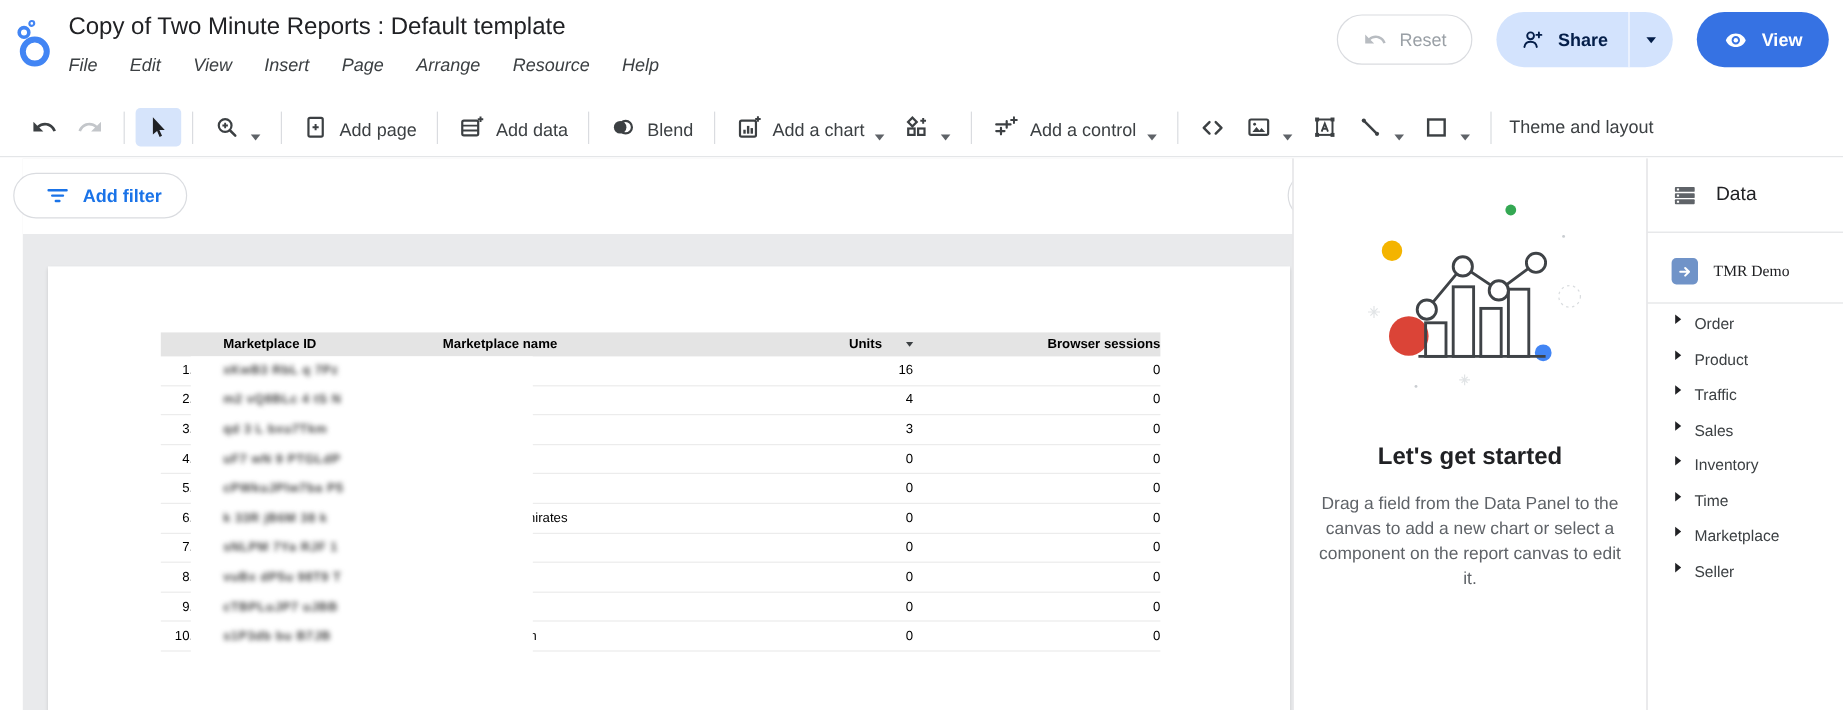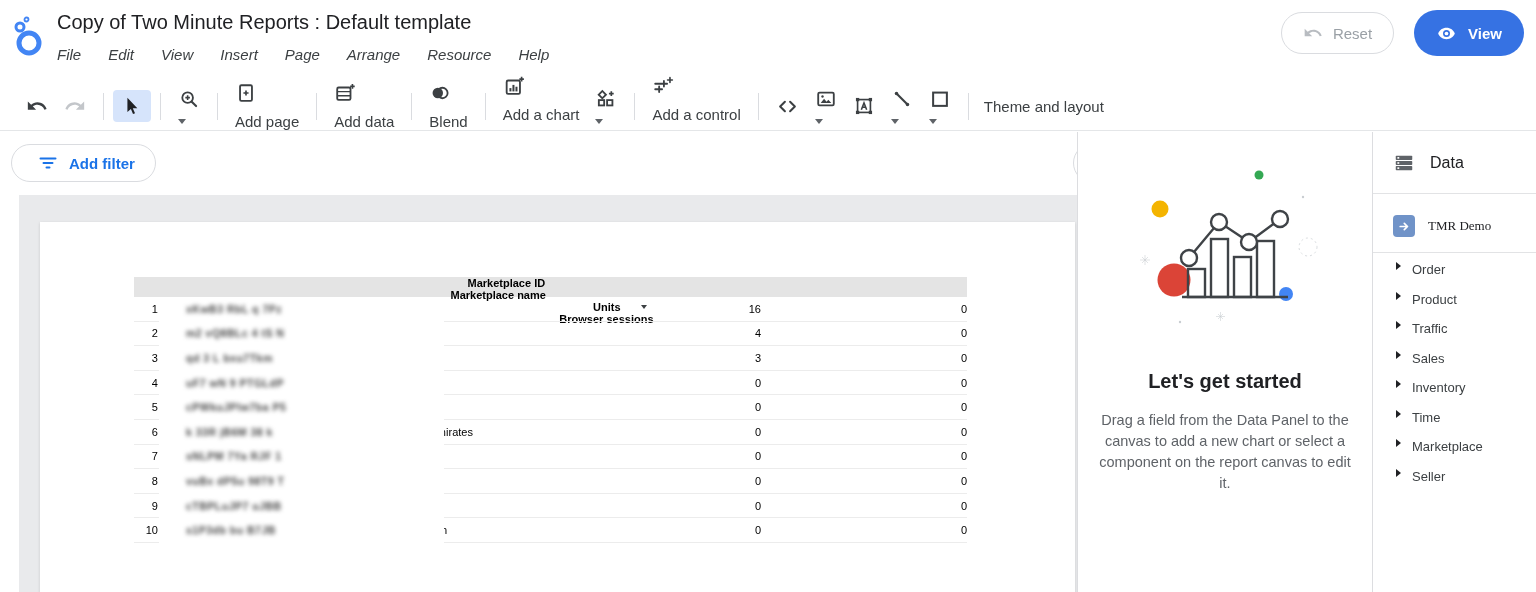--- a/index.html
+++ b/index.html
@@ -25,39 +25,39 @@
   .btn-share { height:46px; border-radius:23px; background:#d3e3fd; color:#041e49; font-size:15px; font-weight:700; overflow:hidden; }
   .share-main { display:flex; align-items:center; gap:10px; padding:0 17px 0 21px; height:100%; }
   .share-div { width:1px; height:100%; background:rgba(255,255,255,.85); }
   .share-caret { width:36px; height:100%; display:flex; align-items:center; justify-content:center; }
   .btn-view { height:46px; border-radius:23px; background:#3672e3; color:#fff; font-size:15px; font-weight:700; padding:0 22px; gap:11px; }
   .caret { width:0; height:0; border-left:4.5px solid transparent; border-right:4.5px solid transparent; border-top:5px solid #5f6368; }
   .caret.dark { border-top-color:#041e49; }
 
   
   .toolbar { position:absolute; top:82px; left:0; right:0; height:49px; background:#fff; border-bottom:1px solid #e4e6e8; display:flex; align-items:center; padding-left:18px; }
-  .tb-btn { display:flex; align-items:flex-start; gap:9px; padding:5px 8px; border-radius:4px; font-size:15px; color:#3c4043; cursor:default; white-space:nowrap;flex-direction:column; }
+  .tb-btn { display:flex; align-items:flex-end; gap:9px; padding:5px 8px; border-radius:4px; font-size:15px; color:#3c4043; cursor:default; white-space:nowrap; }
   .tb-btn.active { background:#d6e4fb; }
   .tb-sep { width:1px; height:27px; background:#dadce0; margin:0 9px; flex:none; }
   .tb-label { margin-left:6px; font-size:15px; color:#3c4043; }
 
   
   .main { position:absolute; top:132px; left:0; right:0; bottom:0; }
   .canvas { position:absolute; left:0; top:0; width:1223px; height:100%; background:#e9eaec;margin-left:19px; }
   .filterbar { position:absolute; left:0; top:0; width:100%; height:63px; background:#fff; }
   .add-filter { position:absolute; left:-8px; top:12px; height:38px; border:1px solid #dadce0; border-radius:19px; background:#fff; display:flex; align-items:center; gap:11px; padding:0 20px 0 26px; color:#1a73e8; font-size:15px; font-weight:700; }
   .canvas-reset { position:absolute; right:61px; top:11px; height:40px; border:1px solid #dadce0; border-radius:20px; background:#fff; display:flex; align-items:center; gap:10px; padding:0 19px; color:#9aa0a6; font-size:15px; }
   .kebab { position:absolute; right:26px; top:21px; display:flex; flex-direction:column; gap:3.5px; padding:2px; cursor:default; }
   .kebab i { width:4px; height:4px; border-radius:50%; background:#3c4043; }
 
   .page { position:absolute; left:21px; top:90px; width:1035px; height:480px; background:#fff; box-shadow:0 1px 3px rgba(0,0,0,.14); }
 
   
   .rtable { position:absolute; left:94px; top:55px; width:833px; font-size:11px; color:#000; }
-  .thead { display:flex; align-items:center; height:20px; background:#e4e4e4; font-weight:700;flex-direction:column; }
+  .thead { display:flex; align-items:center; height:20px; background:#e4e4e4; font-weight:700; }
   .trow { display:flex; align-items:center; height:24.6px; border-bottom:1px solid #ececec; position:relative; }
   .c-num { width:35px; text-align:right; padding-right:8px; flex:none; }
   .c-id { width:200px; padding-left:17px; flex:none; }
   .c-name { width:200px; flex:none; }
   .c-units { width:192px; flex:none; text-align:right; display:flex; justify-content:flex-end; align-items:center; gap:20px; }
   .c-sessions { width:206px; flex:none; text-align:right; }
   .c-units, .c-sessions { display:block; }
   .thead .c-units { display:flex; }
   .sort-caret { width:0; height:0; border-left:3.5px solid transparent; border-right:3.5px solid transparent; border-top:4px solid #3c4043; }
   .id-overlay { position:absolute; left:25px; top:20px; width:285px; height:252px; background:#fff; z-index:1; }
@@ -107,20 +107,36 @@
     <span>Help</span>
   </div>
   <div class="hdr-actions">
     <div class="btn btn-reset-hdr">
       <span>
         <svg width="20" height="20" viewBox="0 0 24 24">
             <path d="M12.5 8c-2.65 0-5.05.99-6.9 2.6L2 7v9h9l-3.62-3.62c1.39-1.16 3.16-1.88 5.12-1.88 3.54 0 6.55 2.31 7.6 5.5l2.37-.78C21.08 11.03 17.15 8 12.5 8z" fill="#b8bcc1"></path>
           </svg>
       </span>
       <span>Reset</span>
+    </div>
+    <div class="btn btn-share">
+      <div class="share-main">
+        <span>
+          <svg width="20" height="20" viewBox="0 0 24 24" fill="none" stroke="#041e49" stroke-width="1.9" stroke-linecap="round">
+            <circle cx="9" cy="8.2" r="3.4"></circle>
+            <path d="M2.8 19.4c.5-3.4 3-5.2 6.2-5.2s5.7 1.8 6.2 5.2"></path>
+            <path d="M14.8 7.3h5M17.3 4.8v5"></path>
+          </svg>
+        </span>
+        <span>Share</span>
+      </div>
+      <div class="share-div"></div>
+      <div class="share-caret">
+        <span class="caret dark"></span>
+      </div>
     </div>
     <div class="btn btn-view">
       <span>
         <svg width="21" height="21" viewBox="0 0 24 24">
           <path fill-rule="evenodd" fill="#fff" d="M12 5.5C7.5 5.5 3.9 8.2 2.5 12c1.4 3.8 5 6.5 9.5 6.5s8.1-2.7 9.5-6.5C20.1 8.2 16.5 5.5 12 5.5zm0 10.5a4 4 0 1 1 0-8 4 4 0 0 1 0 8z"></path>
           <circle cx="12" cy="12" r="2.1" fill="#fff"></circle>
         </svg>
       </span>
       <span>View</span>
     </div>

